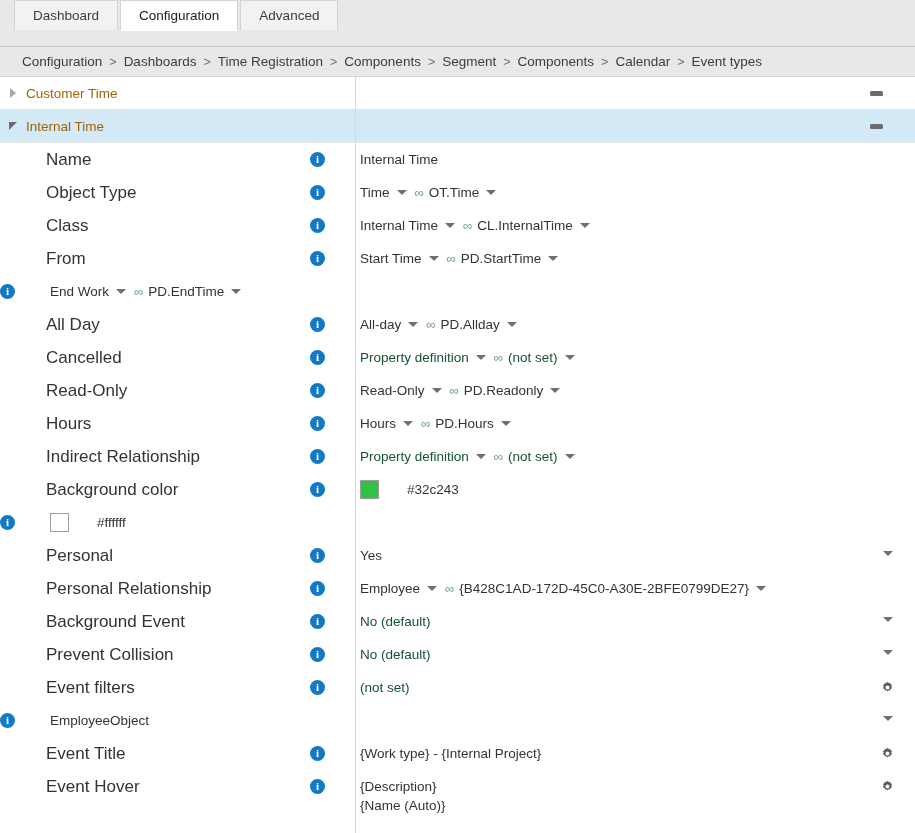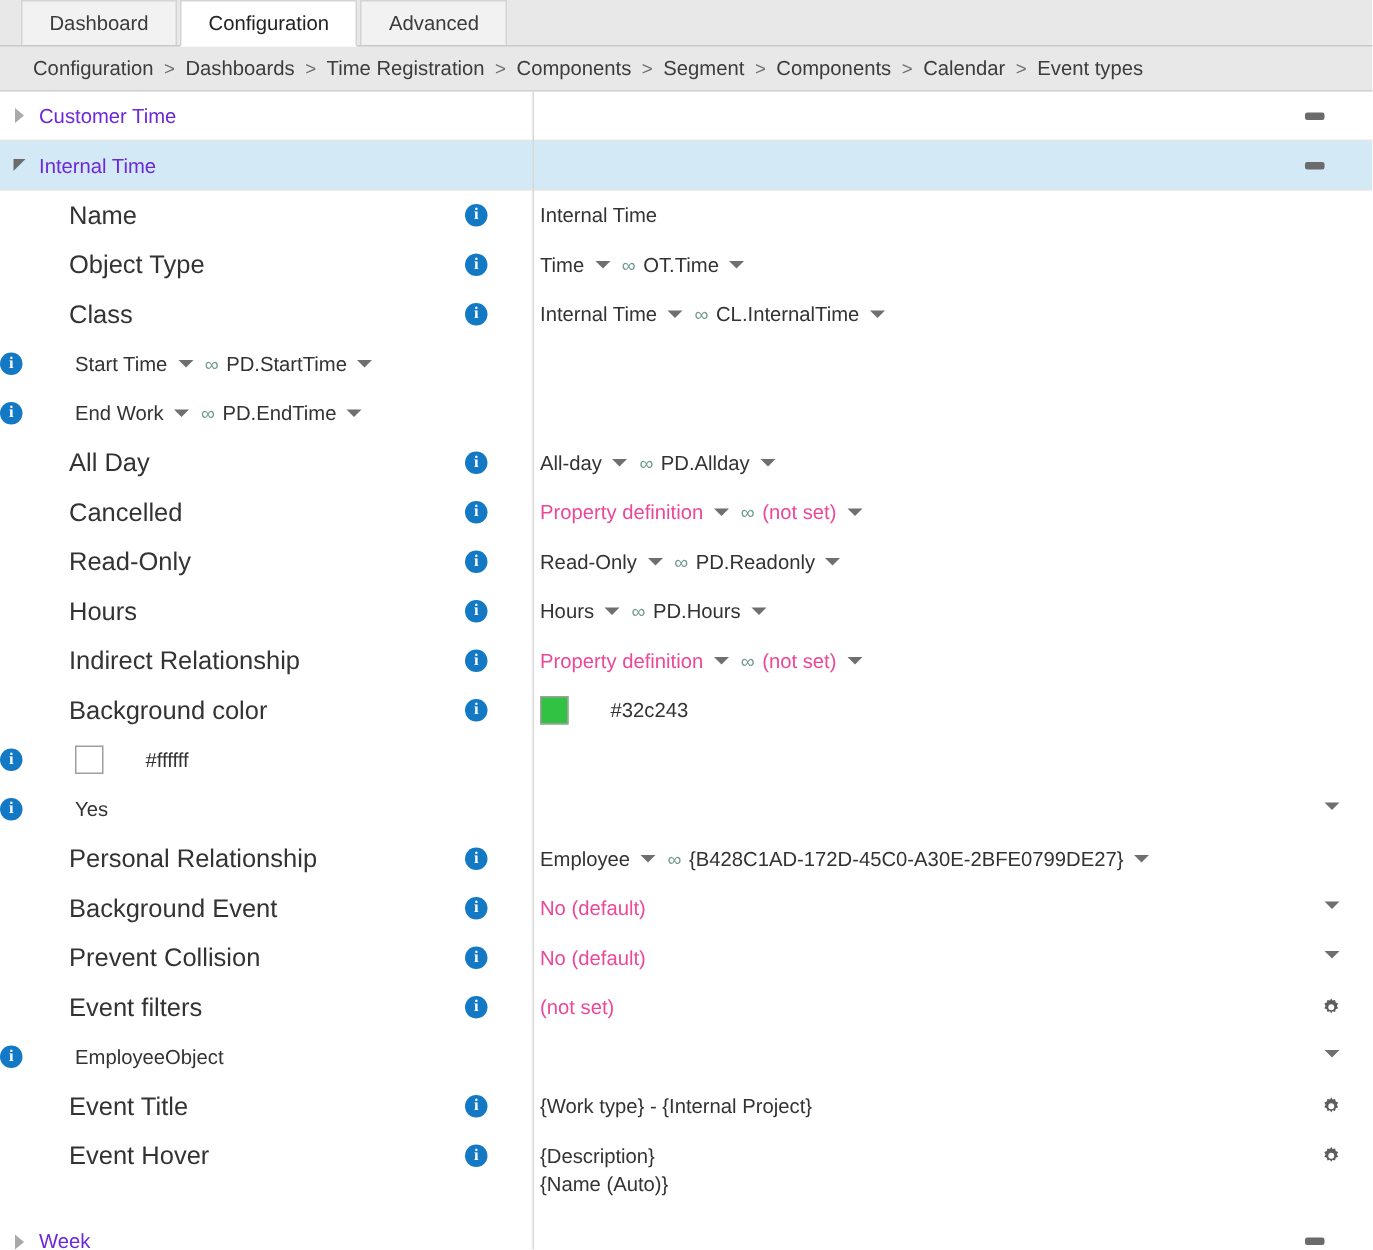--- a/index.html
+++ b/index.html
@@ -12,21 +12,21 @@
     height: 833px;
     font-family: "Liberation Sans", sans-serif;
     font-size: 13.5px;
     color: #333333;
     overflow: hidden;
     position: relative;
   }
 
   
   .tabbar {
-    height: 31px;
+    height: 47px;
     background: #e8e8e8;
     display: flex;
     align-items: flex-start;
     padding-left: 14px;
     box-sizing: border-box;
     border-bottom: 1px solid #c8c8c8;
     position: relative;
   }
   .tab {
     height: 30px;
@@ -98,21 +98,21 @@
   .group-row.selected { background: #d3eaf6; }
   .group-row .twisty {
     width: 26px;
     display: flex;
     justify-content: center;
     align-items: center;
     flex: 0 0 26px;
   }
   .group-row .group-label {
     font-size: 13.5px;
-    color: #6d28d9;
+    color: #a16207;
   }
   .tri-collapsed {
     width: 0; height: 0;
     border-left: 6px solid transparent;
     border-top: 5px solid transparent;
     border-bottom: 5px solid transparent;
     border-left-color: #a9a9a9;
     display: block;
   }
   .tri-expanded {
@@ -181,21 +181,21 @@
     flex: 0 0 15px;
     cursor: pointer;
   }
 
   .vtext {
     font-size: 13.5px;
     color: #333333;
     line-height: 19px;
     white-space: nowrap;
   }
-  .vtext.muted { color: #ec4899; text-align: center; }
+  .vtext.muted { color: #14532d; text-align: center; }
   .vtext.multiline { white-space: pre-line; }
 
   .caret {
     width: 0; height: 0;
     border-left: 5px solid transparent;
     border-right: 5px solid transparent;
     border-top: 5px solid #6f6f6f;
     display: inline-block;
     margin: 7px 0 0 7px;
     flex: 0 0 auto;
@@ -331,20 +331,21 @@
         <div class="value">
           <span class="vtext">Internal Time</span>
           <span class="caret"></span>
           <span class="link-icon">∞</span>
           <span class="vtext">CL.InternalTime</span>
           <span class="caret"></span>
         </div>
         <div class="endcell"></div>
       </div>
       <div class="prop-row">
+        <div class="label">From</div>
         <div class="infocell">
           <span class="info-icon">i</span>
         </div>
         <div class="value">
           <span class="vtext">Start Time</span>
           <span class="caret"></span>
           <span class="link-icon">∞</span>
           <span class="vtext">PD.StartTime</span>
           <span class="caret"></span>
         </div>
@@ -448,20 +449,21 @@
         <div class="infocell">
           <span class="info-icon">i</span>
         </div>
         <div class="value">
           <span class="swatch" style="background: rgb(255, 255, 255);"></span>
           <span class="vtext">#ffffff</span>
         </div>
         <div class="endcell"></div>
       </div>
       <div class="prop-row">
+        <div class="label">Personal</div>
         <div class="infocell">
           <span class="info-icon">i</span>
         </div>
         <div class="value">
           <span class="vtext">Yes</span>
         </div>
         <div class="endcell">
           <span class="end-caret"></span>
         </div>
       </div>

